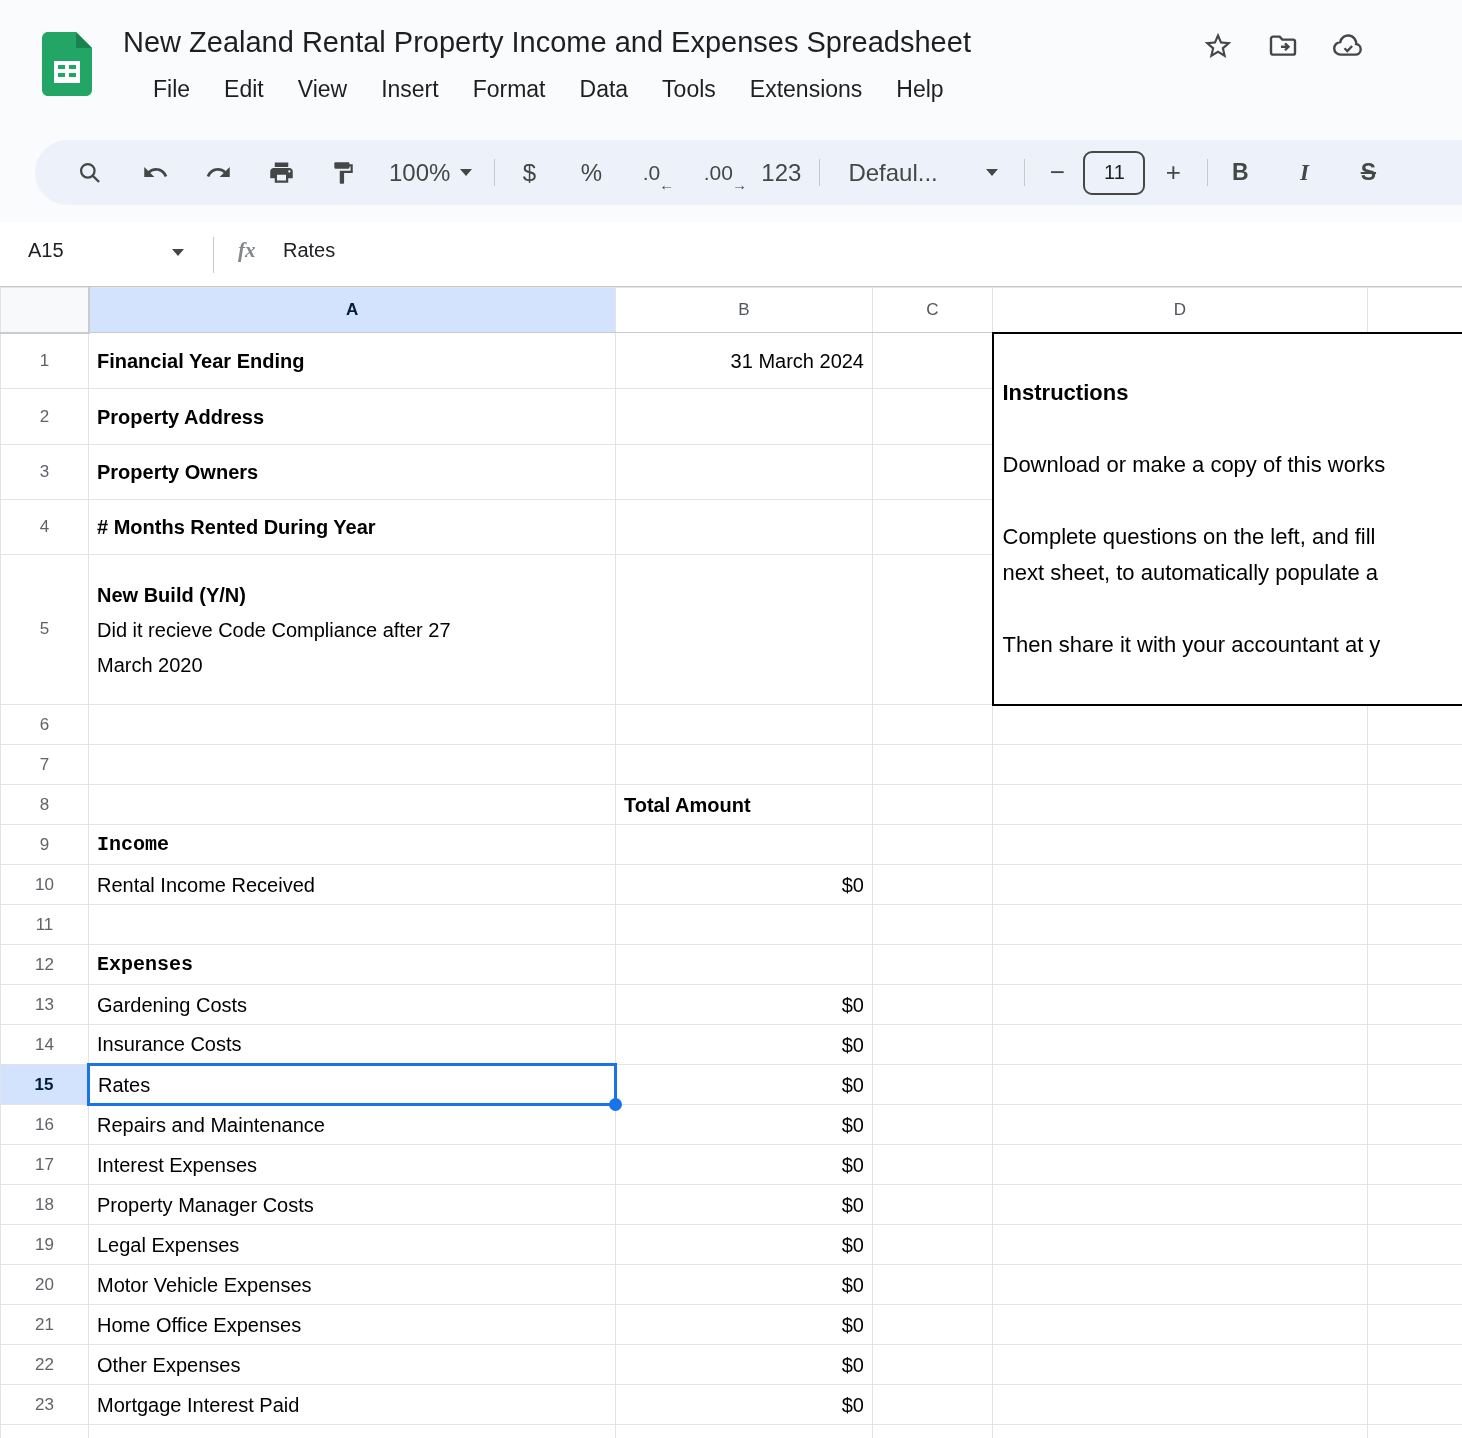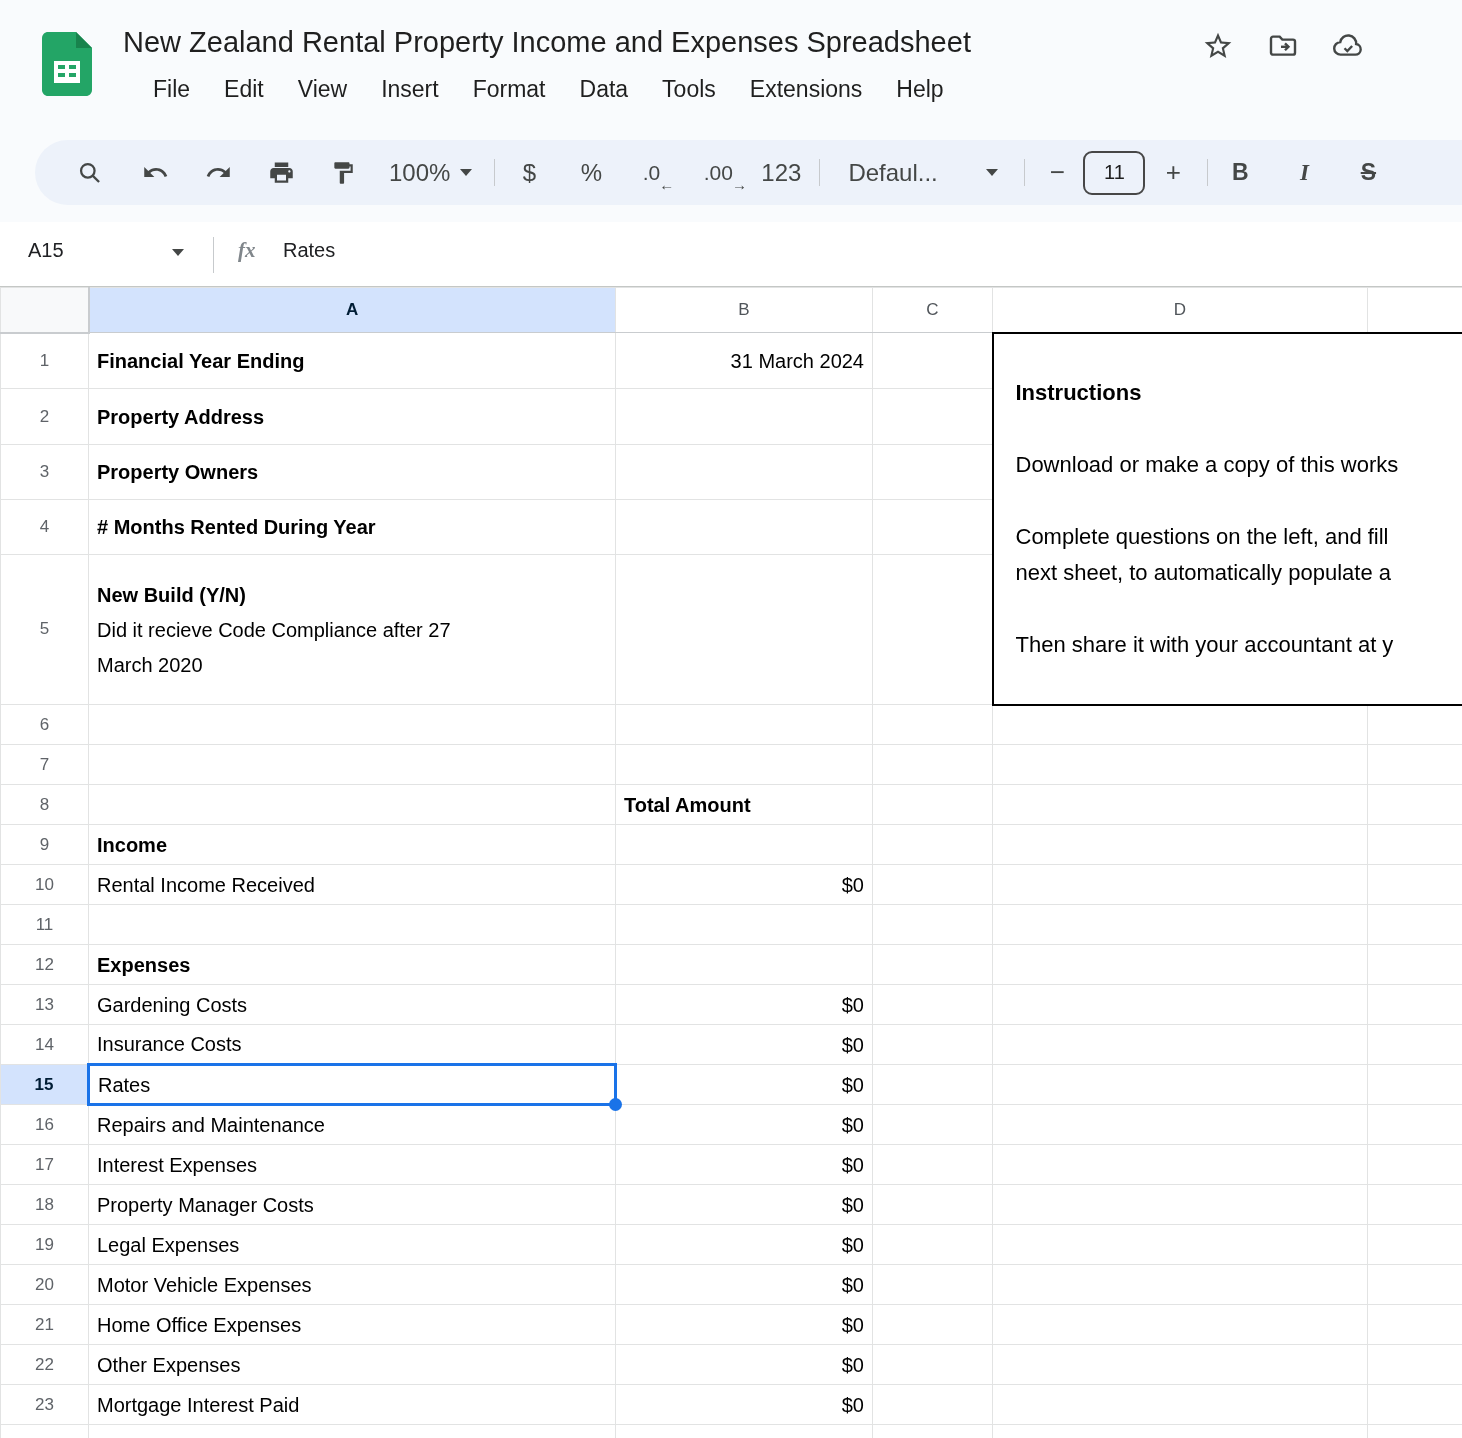--- a/index.html
+++ b/index.html
@@ -46,25 +46,25 @@
   .sheet th.corner { background:#f8f9fa; border-right:2px solid #c9cccf; border-bottom:2px solid #c9cccf; }
   .sheet th.selcol { background:#d3e3fd; color:#001d35; font-weight:700; }
   .sheet tr { height:40px; }
   .sheet tr.t1 { height:41px; } .sheet tr.t5 { height:109px; } .sheet tr.t24 { height:76px; }
   .sheet td { font-size:20px; padding:0 8px; color:#000; line-height:24px; white-space:pre-line; cursor:cell; }
   td.rh { background:#fff; color:#5f6368; font-size:17px; text-align:center; padding:0; cursor:pointer; }
   td.rh.selrh { background:#d3e3fd; color:#001d35; font-weight:700; }
   td.b { font-weight:700; }
   td.ar { text-align:right; }
   td.vbot { vertical-align:bottom; padding-bottom:7px; }
-  .bt{border-top:2px solid #000;} .bb{border-bottom:2px solid #000;}
+  .bt{border-top:2px solid #000;font-family:Liberation Mono, monospace;} .bb{border-bottom:2px solid #000;}
   .bl{border-left:2px solid #000;} .br{border-right:2px solid #000;}
   td.selcell { border:3px solid #1a73e8; position:relative; z-index:2; overflow:visible; }
   td.selcell::after { content:""; position:absolute; right:-8px; bottom:-8px; width:13px; height:13px; border-radius:50%; background:#1a73e8; }
-  td.cinstr { vertical-align:top; padding:5px 22px; font-size:22px; line-height:36px; border-left:2px solid #000; border-top:2px solid #000; border-bottom:2px solid #000; }
+  td.cinstr { vertical-align:top; padding:5px 9px; font-size:22px; line-height:36px; border-left:2px solid #000; border-top:2px solid #000; border-bottom:2px solid #000; }
   td.cinstr .instr-title { font-weight:700; }
   td.tall { line-height:35px; padding-top:2px; }
   td.tall .b5 { font-weight:700; display:block; }
 </style>
 </head>
 <body>
 
 <div id="root">
 
   <div class="chrome">

